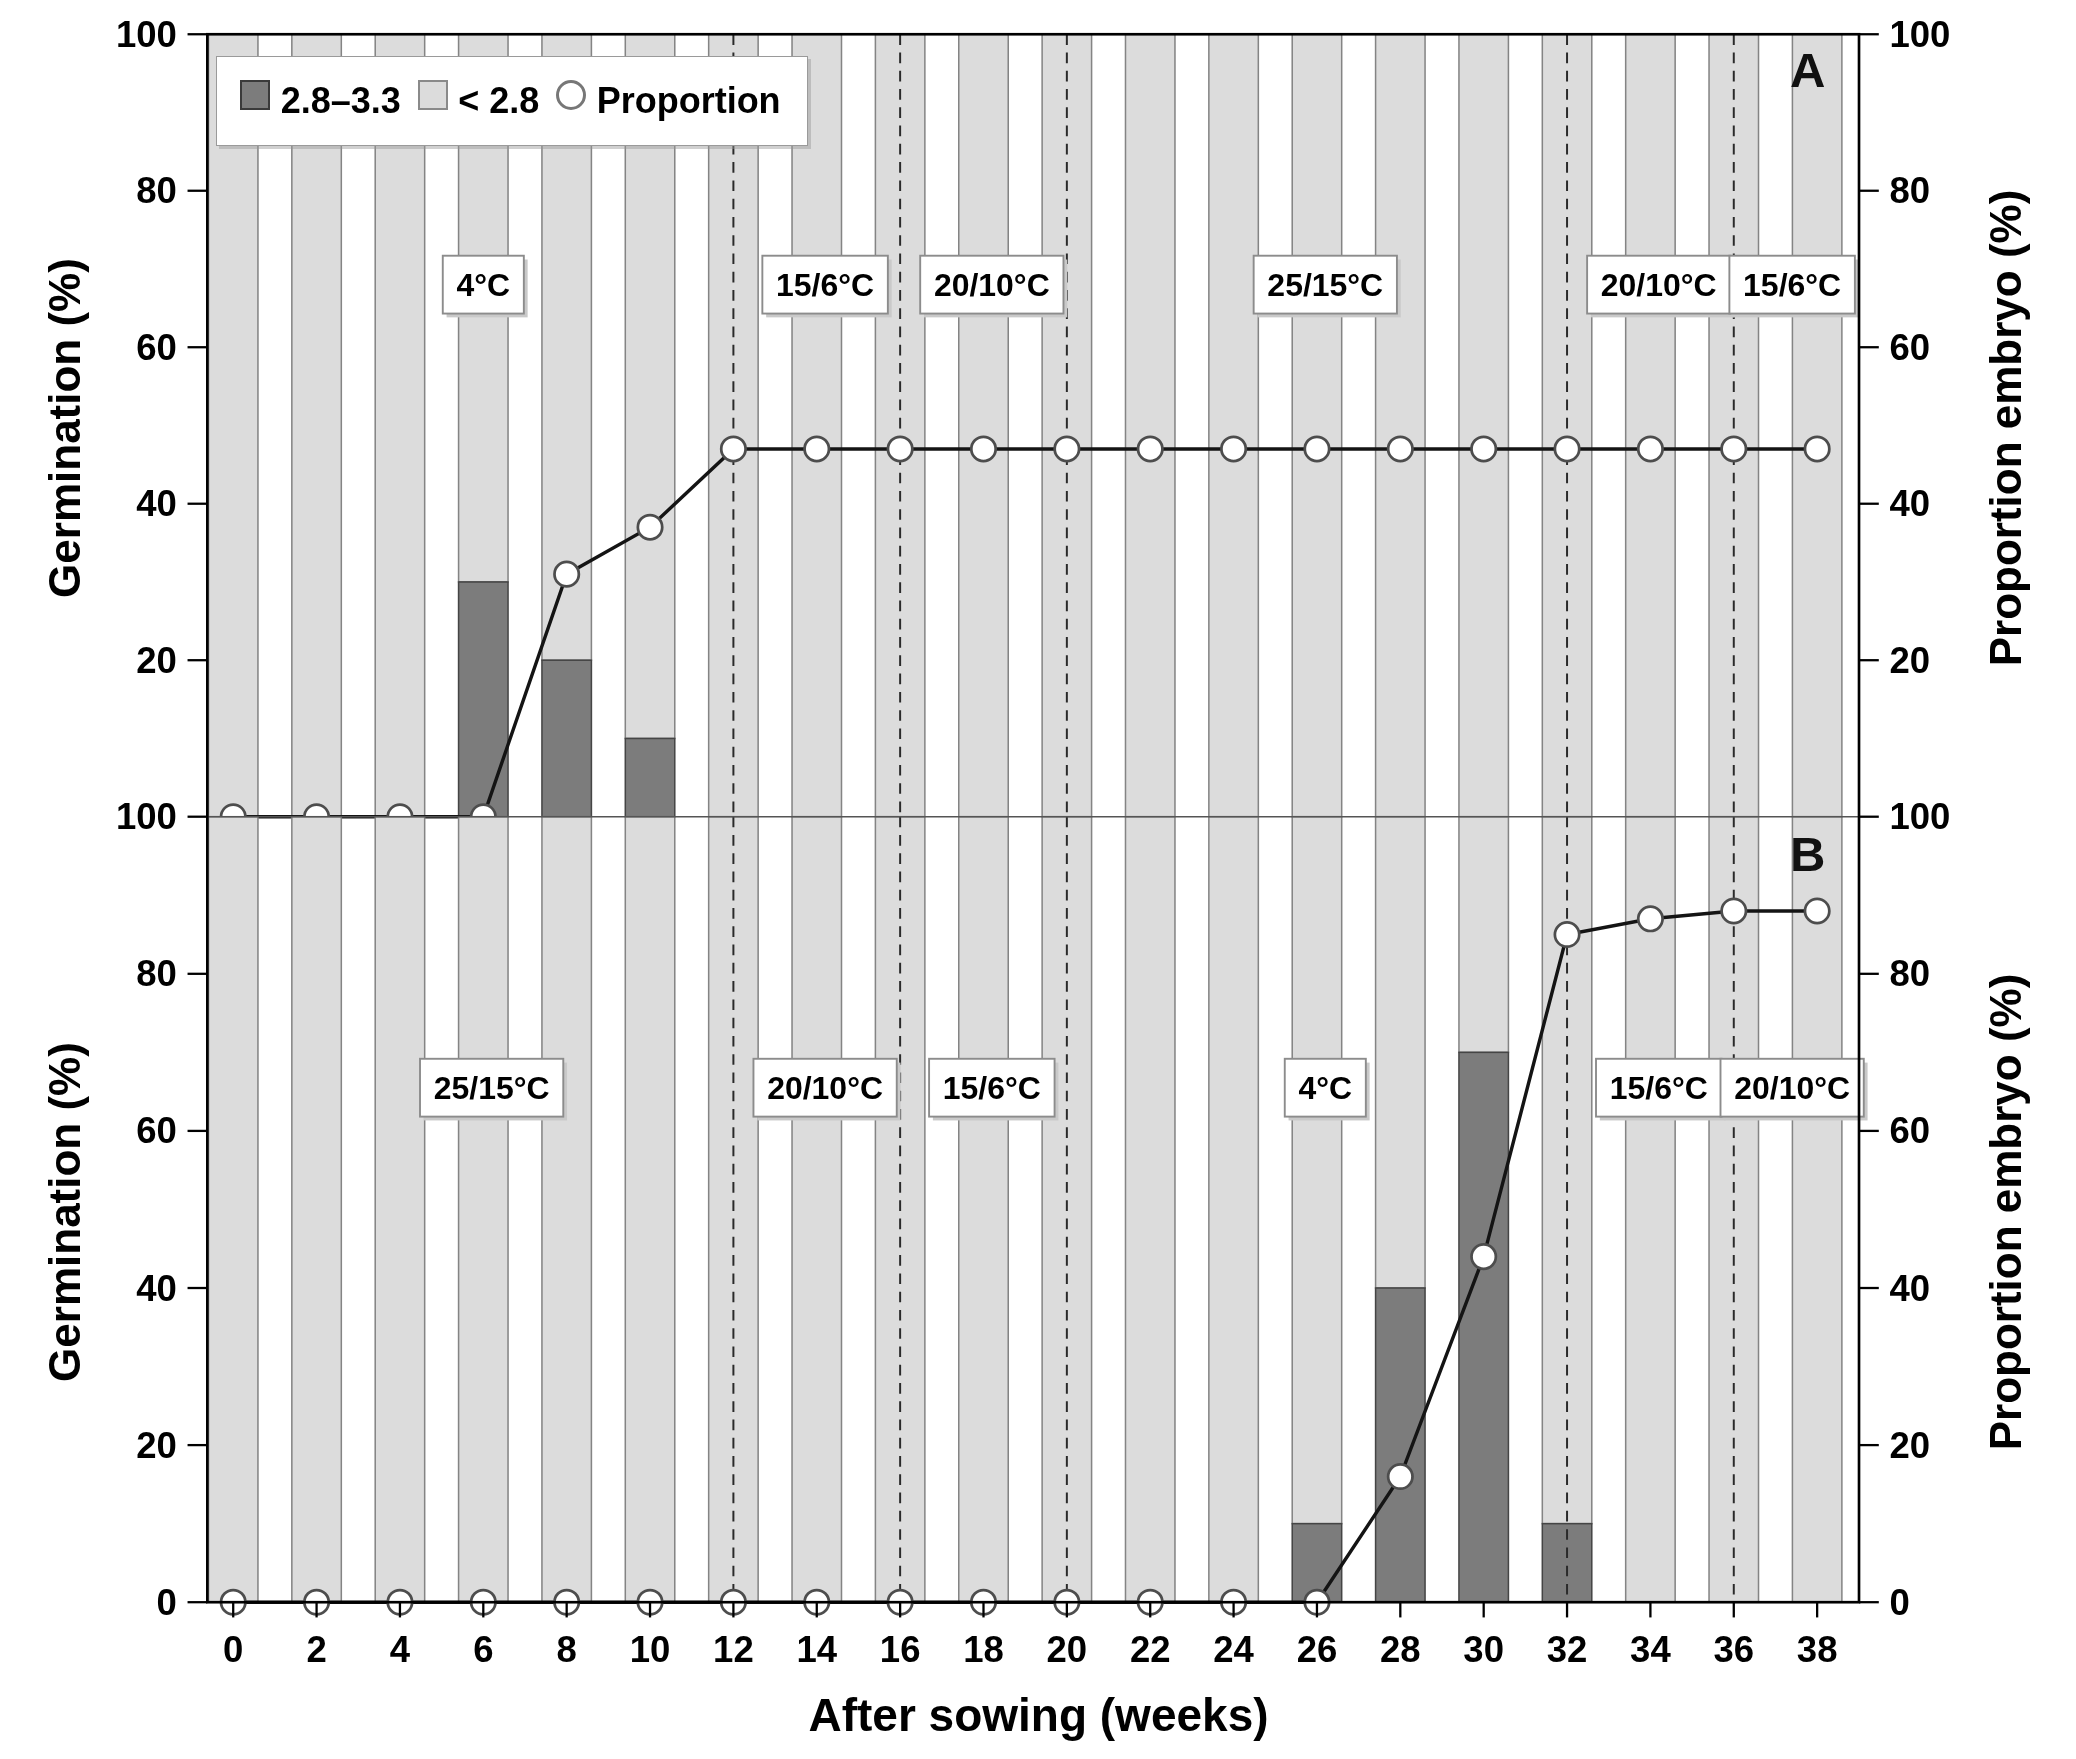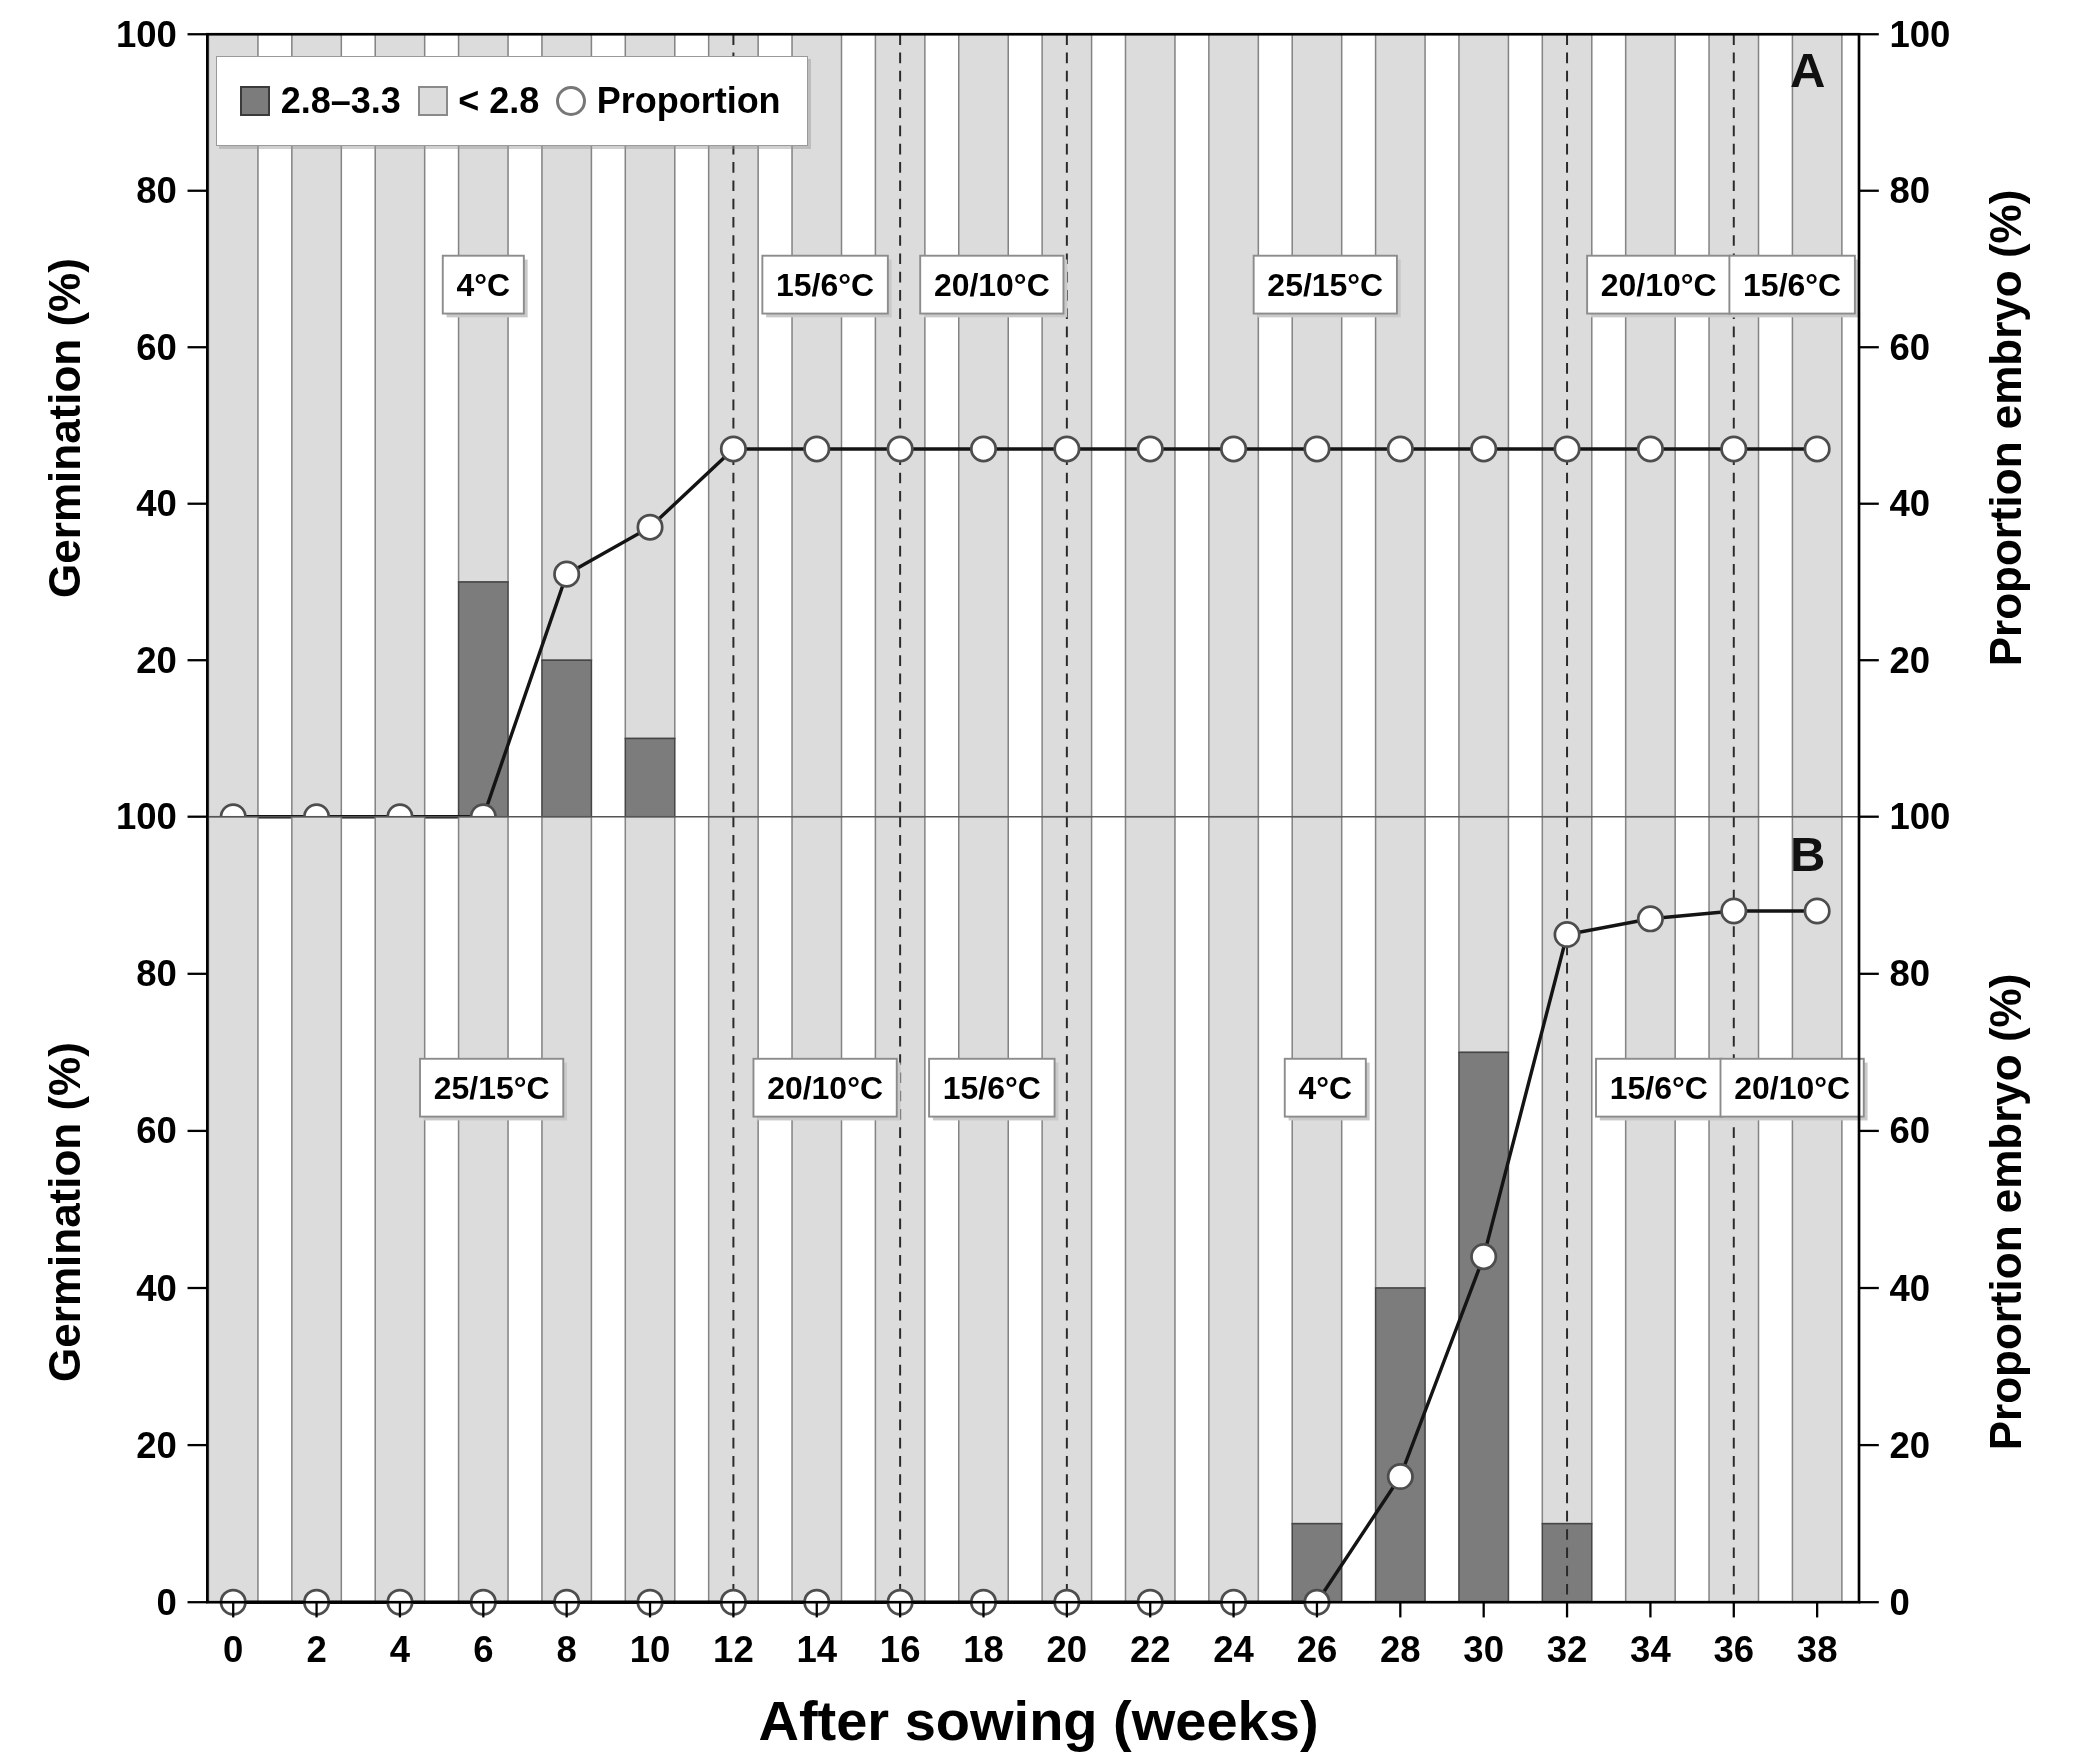--- a/index.html
+++ b/index.html
@@ -18,40 +18,40 @@
     display:flex;align-items:center;
     gap:16.7px;
     padding:0 26px 0 23px;
     background:#ffffff;
     border:1.5px solid #9a9a9a;
     box-shadow:3px 3px 0 rgba(150,150,150,.45);
     box-sizing:border-box;
     font-size:36px;font-weight:600;color:#000;
     white-space:nowrap;
   }
-  .legend .item{display:flex;align-items:center;gap:10.7px;}
+  .legend .item{display:flex;align-items:flex-start;gap:10.7px;}
   .sw{display:inline-block;box-sizing:border-box;}
   .sw-dark{width:30px;height:30px;background:#7c7c7c;border:2.3px solid #3a3a3a;}
   .sw-light{width:30px;height:30px;background:#dcdcdc;border:2.3px solid #8a8a8a;}
   .sw-circle{width:30px;height:30px;border-radius:50%;background:#fff;border:3px solid #777;}
   .axis-title{
     position:absolute;
     font-size:44px;font-weight:700;color:#000;
     white-space:nowrap;
   }
   .rot{transform:rotate(-90deg);transform-origin:center center;}
   .panel-letter{
     position:absolute;
     font-size:49px;font-weight:800;color:#111;
   }
   .xlabel{
     position:absolute;
     width:100%;text-align:center;
     top:1688px;left:0;
-    font-size:56px;font-weight:700;color:#000;
+    font-size:46px;font-weight:700;color:#000;
   }
 </style>
 </head>
 <body>
 
 <div class="figure">
 
   <svg id="chart-svg" width="2077" height="1759" viewBox="0 0 2728 2311">
       <rect x="273.5" y="45" width="65" height="1028" fill="#dcdcdc" stroke="#848484" stroke-width="2"></rect>
       <rect x="383.026" y="45" width="65" height="1028" fill="#dcdcdc" stroke="#848484" stroke-width="2"></rect>

